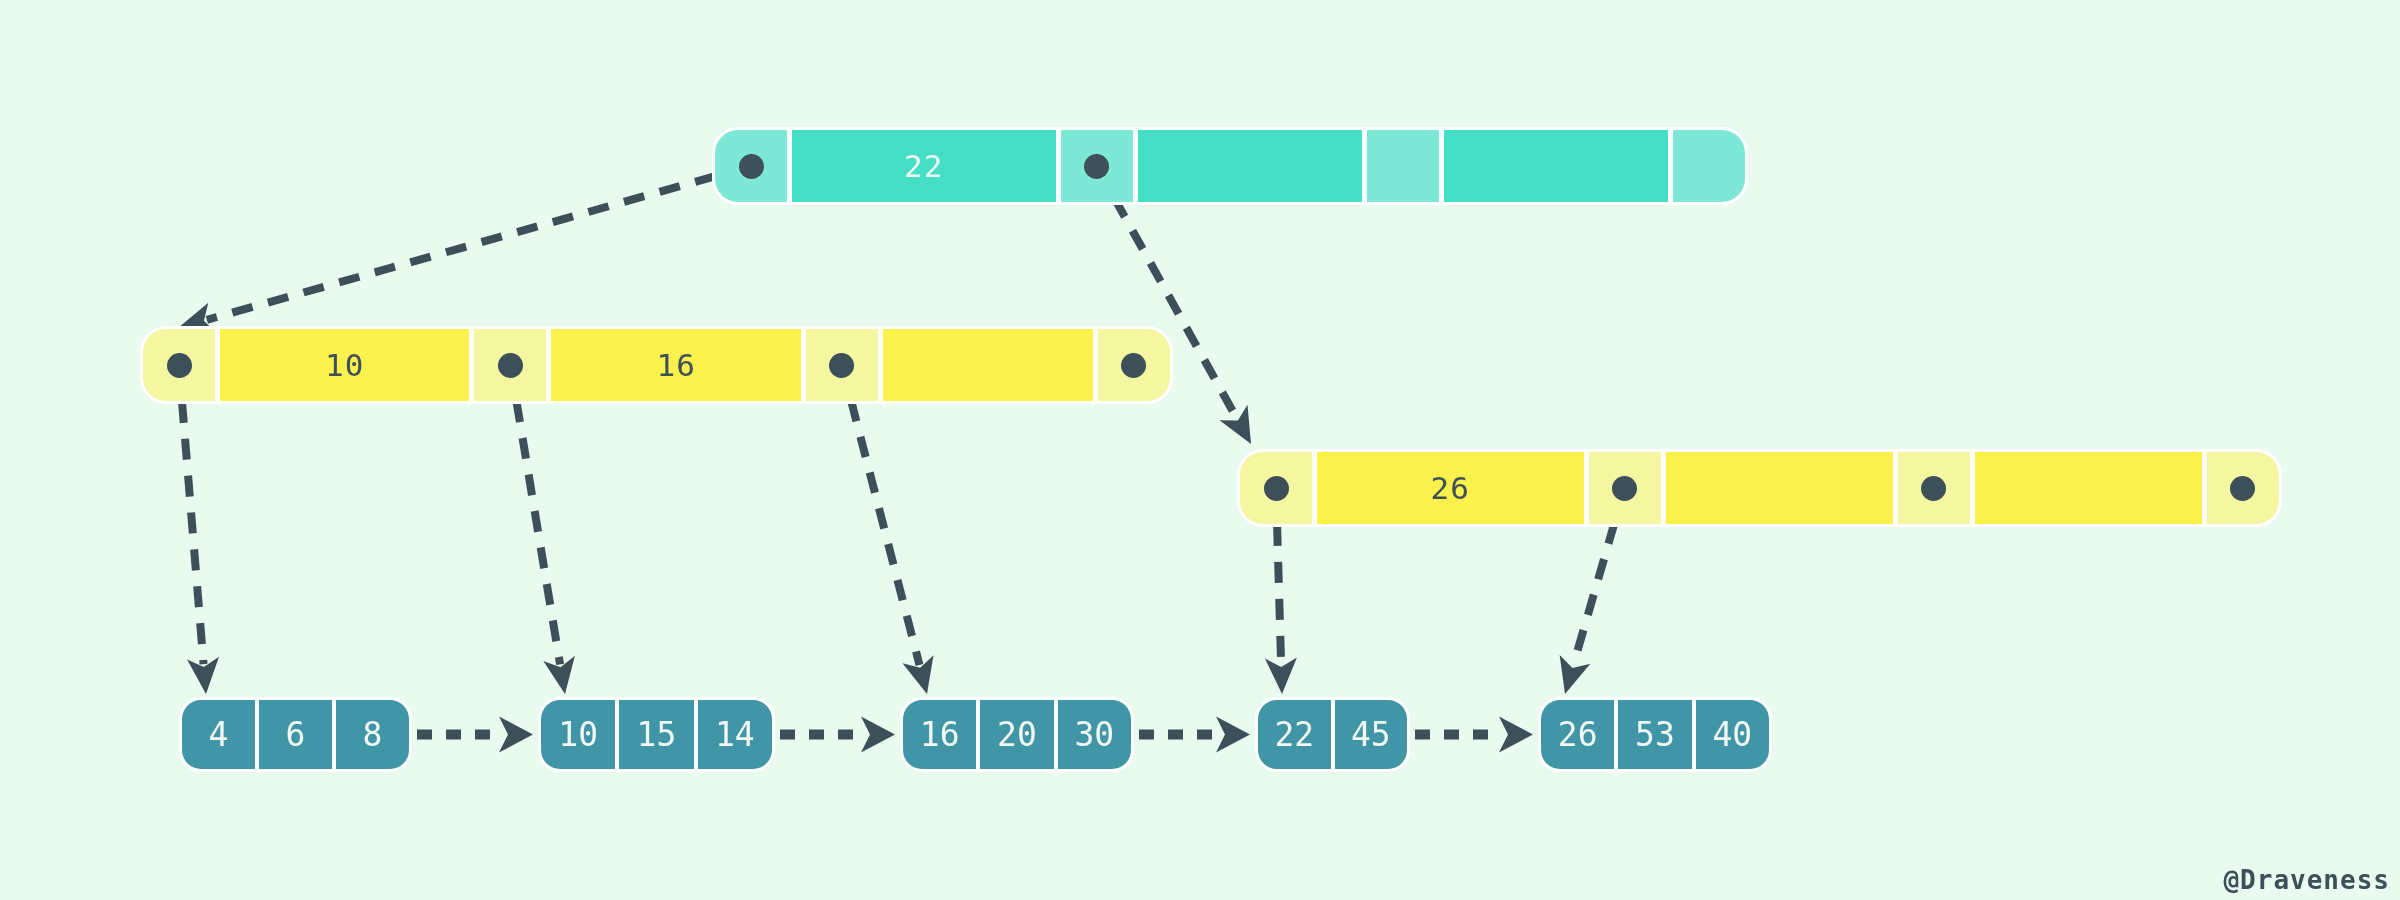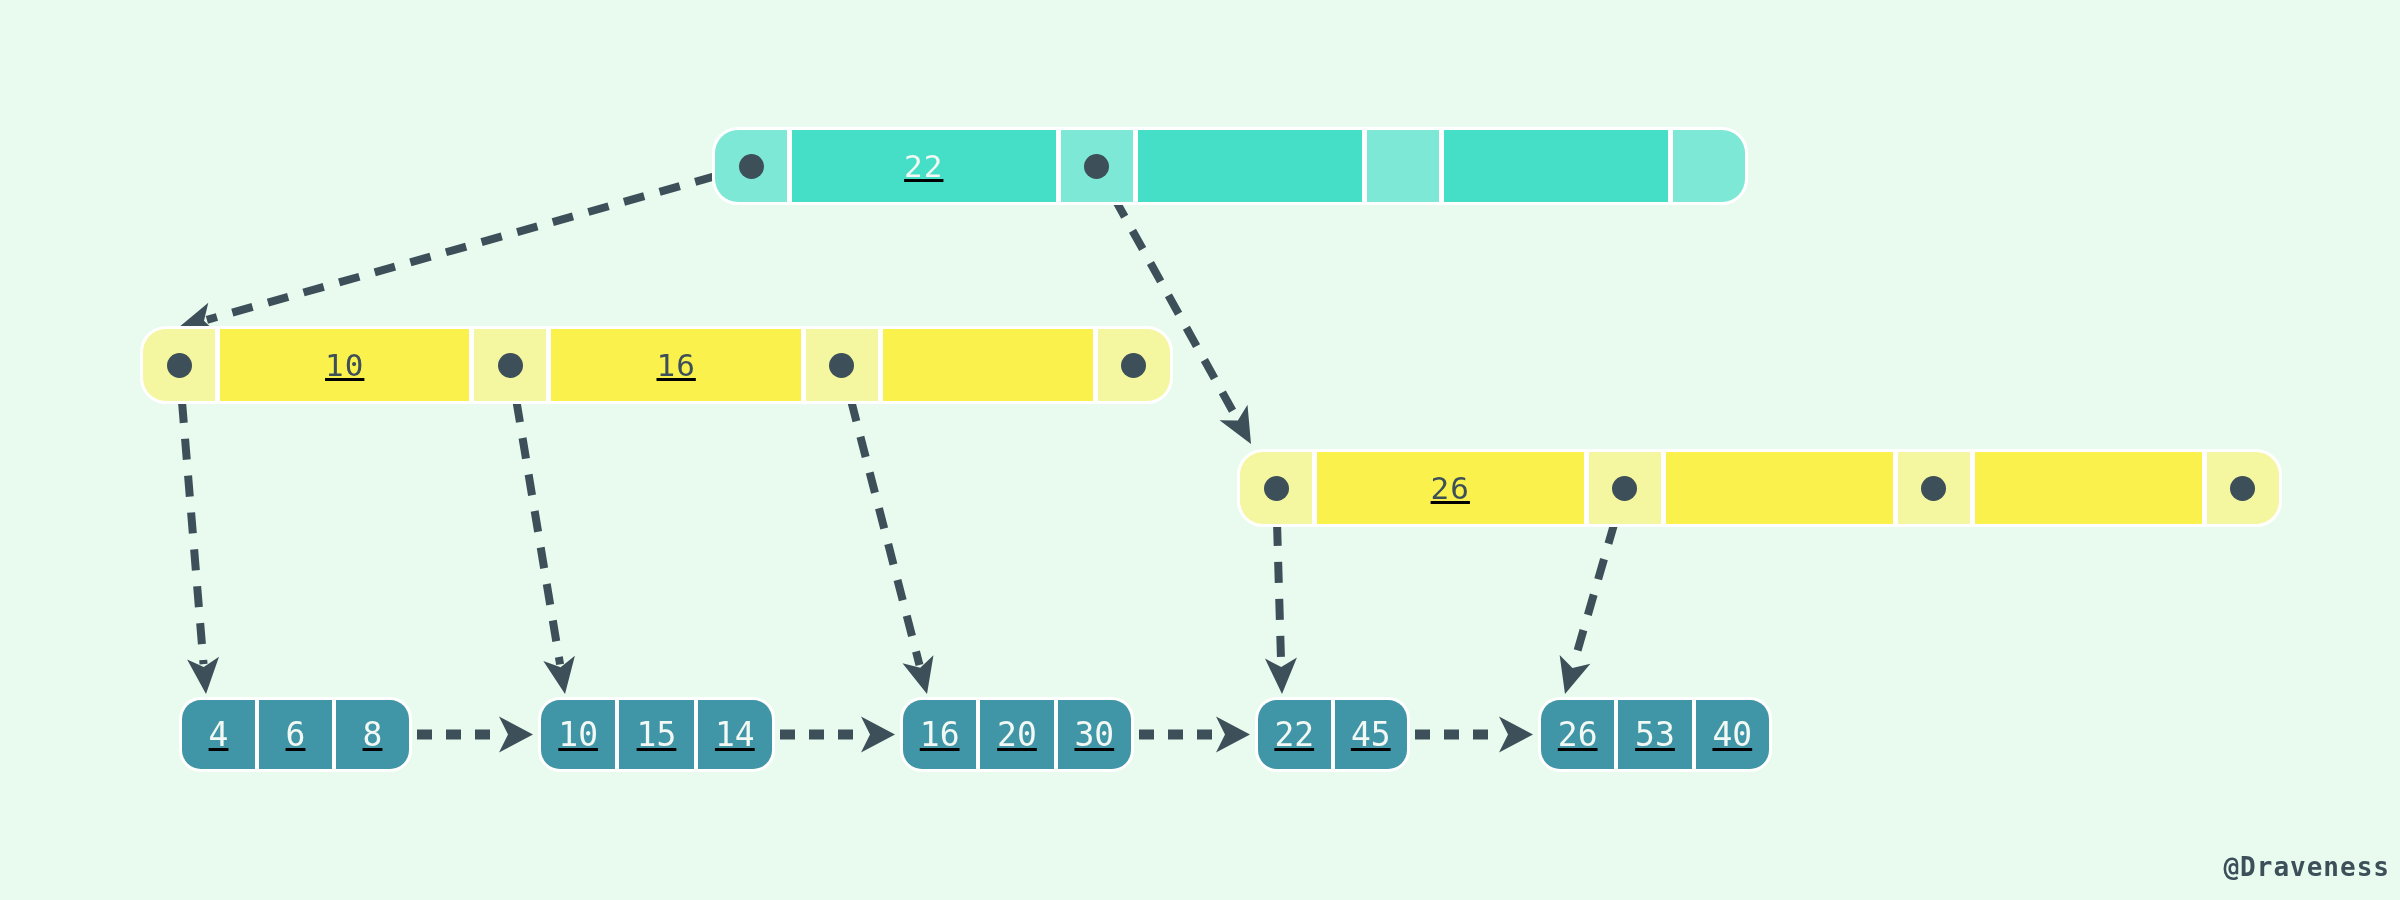--- a/index.html
+++ b/index.html
@@ -18,40 +18,39 @@
     border:3px solid #fff;
     box-sizing:border-box;
     overflow:hidden;
   }
   .node.internal{border-radius:26px;}
   .node.leaf{border-radius:22px;}
   .cell{
     display:flex;align-items:center;justify-content:center;
     height:100%;
     box-sizing:border-box;
-    text-decoration:underline;
   }
   .cell.ptr{flex:0 0 72px;}
   .cell.key{flex:1 1 auto;}
   .teal .cell.key{background:var(--teal-key);}
   .teal .cell.ptr{background:var(--teal-ptr);}
   .yellow .cell.key{background:var(--yellow-key);}
   .yellow .cell.ptr{background:var(--yellow-ptr);}
   .leaf .cell{background:var(--leaf-cell);flex:1 1 auto;}
   .key-text{font-size:31px;letter-spacing:1px;}
   .teal .key-text{color:var(--light-text);}
   .yellow .key-text{color:var(--ink);}
   .leaf-text{font-size:33px;color:var(--light-text);}
   .dot{
     width:25px;height:25px;border-radius:50%;
     background:var(--ink);
   }
   svg.wires{position:absolute;left:0;top:0;pointer-events:none;}
   .watermark{
-    position:absolute;right:10px;bottom:18px;
+    position:absolute;right:10px;bottom:5px;
     font-size:26px;font-weight:bold;color:var(--ink);
     letter-spacing:1px;
   }
 </style>
 </head>
 <body>
 
 <div class="stage" style="--bg: #E9FAEF; --teal-key: #45DFC7; --teal-ptr: #7DE8D5; --yellow-key: #FAF14D; --yellow-ptr: #F4F6A0; --leaf-cell: #4096A7; --ink: #3D5059; --light-text: #F2F8F3;">
   <svg class="wires" width="2400" height="900">
       <line x1="751" y1="166" x2="206.86842203509318" y2="319.8382471733244" stroke="#3D5059" stroke-width="8" stroke-dasharray="21 16"></line>

